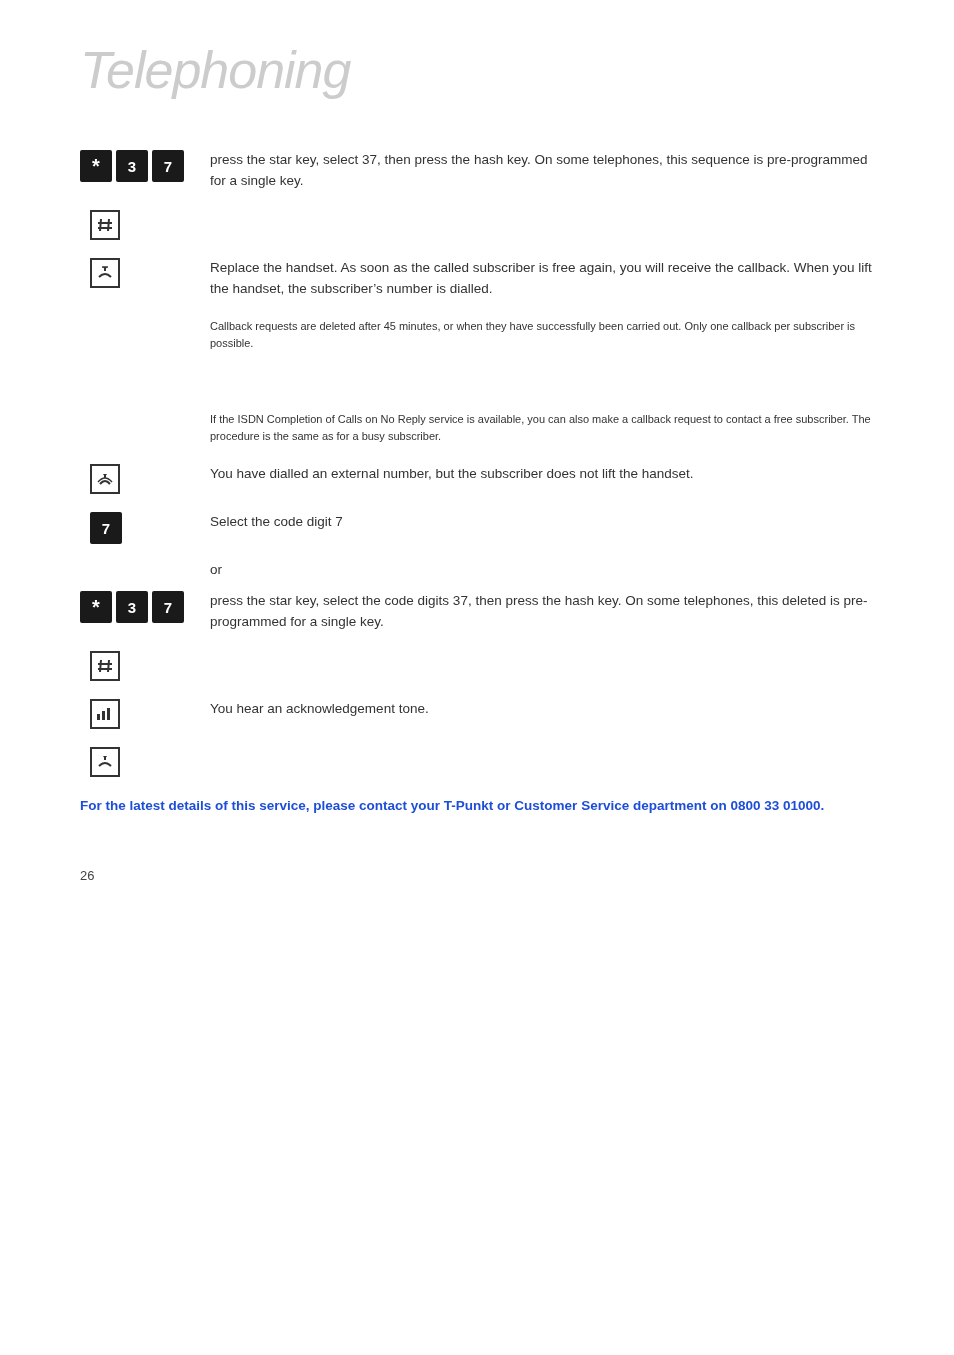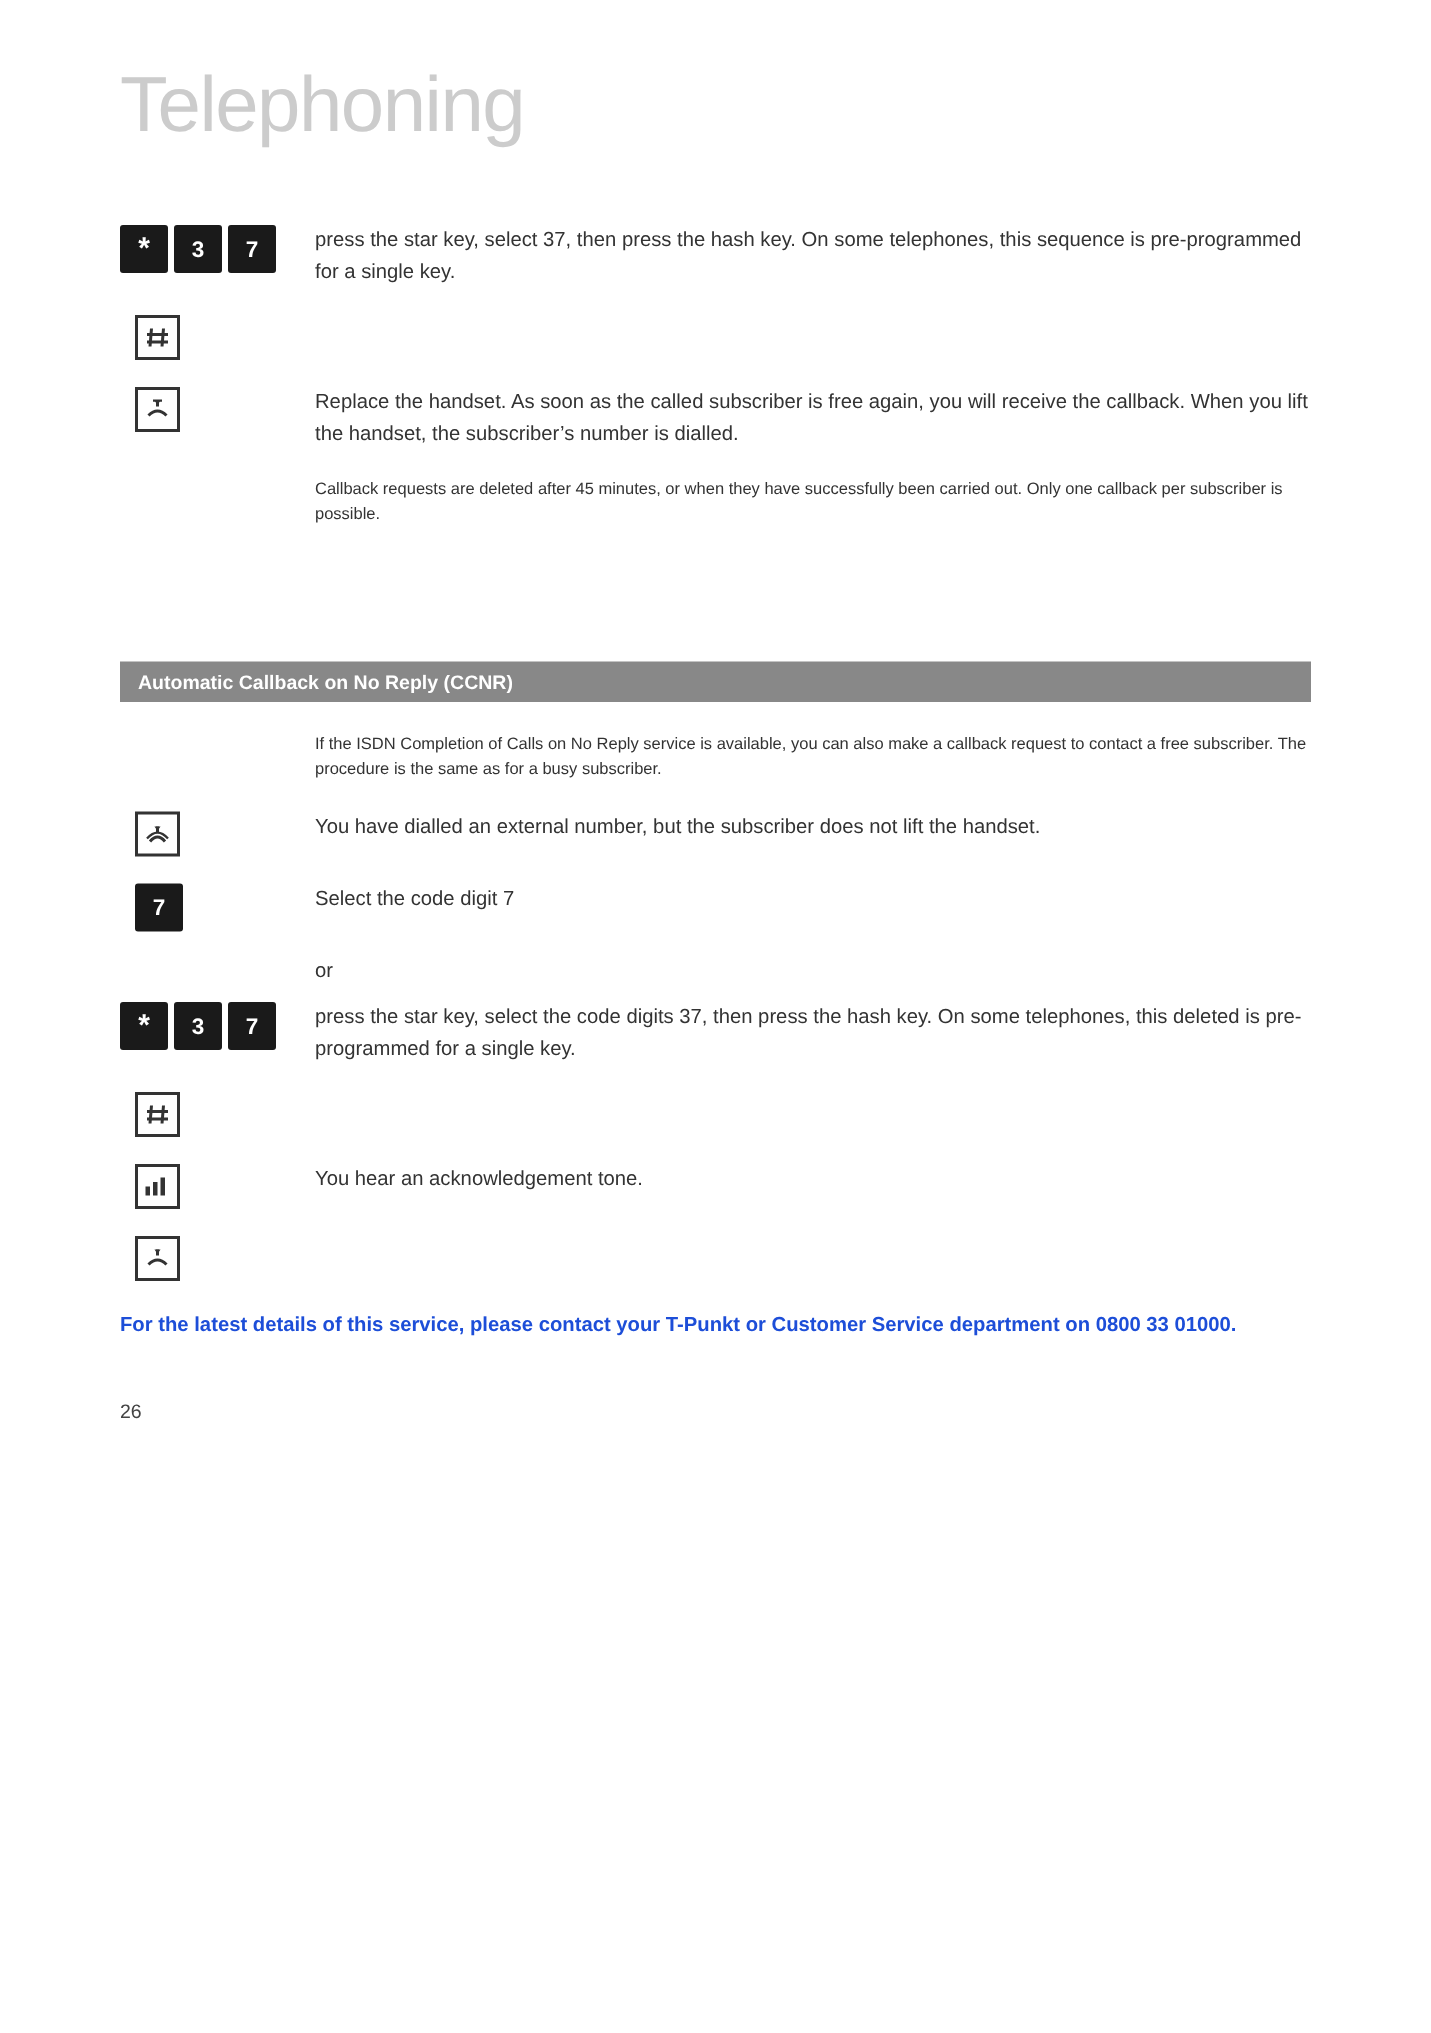--- a/index.html
+++ b/index.html
@@ -18,20 +18,21 @@
       position: relative;
     }
 
     .page-title {
       font-size: 52px;
       font-weight: 300;
       color: #cccccc;
       letter-spacing: -1px;
       margin-bottom: 50px;
       padding-top: 10px;
+      font-style: italic;
     }
 
     .content-section {
       margin-bottom: 20px;
     }
 
     .row {
       display: flex;
       align-items: flex-start;
       margin-bottom: 18px;
@@ -125,21 +126,21 @@
       font-size: 13.5px;
       font-weight: bold;
       line-height: 1.6;
       color: #1d4ed8;
       margin-top: 8px;
       padding-left: 0;
     }
 
     .page-number {
       position: absolute;
-      bottom: 24px;
+      bottom: 12px;
       left: 80px;
       font-size: 13px;
       color: #444;
     }
     .spacer-large {
       height: 40px;
     }
   </style>
 </head>
 <body>
@@ -183,21 +184,20 @@
         </svg>
       </div>
     </div>
     <div class="text-col">Replace the handset. As soon as the called subscriber is free again, you will receive the callback. When you lift the handset, the subscriber’s number is dialled.</div>
   </div>
 
   <div class="paragraph-indented">Callback requests are deleted after 45 minutes, or when they have successfully been carried out. Only one callback per subscriber is possible.</div>
 
   <div class="spacer-large"></div>
 
-  <div class="section-header">Automatic Callback on No Reply (CCNR)</div>
 
   <div class="paragraph-indented">If the ISDN Completion of Calls on No Reply service is available, you can also make a callback request to contact a free subscriber. The procedure is the same as for a busy subscriber.</div>
 
   <div class="row">
     <div class="icon-col-single">
       <div class="icon-small">
         <svg viewBox="0 0 20 20" fill="none">
           <path d="M5 15 Q10 9 15 15" stroke="#333" stroke-width="2" fill="none"></path>
           <path d="M3 13 Q10 5 17 13" stroke="#333" stroke-width="1.5" fill="none"></path>
           <line x1="10" y1="9" x2="10" y2="5" stroke="#333" stroke-width="2"></line>

